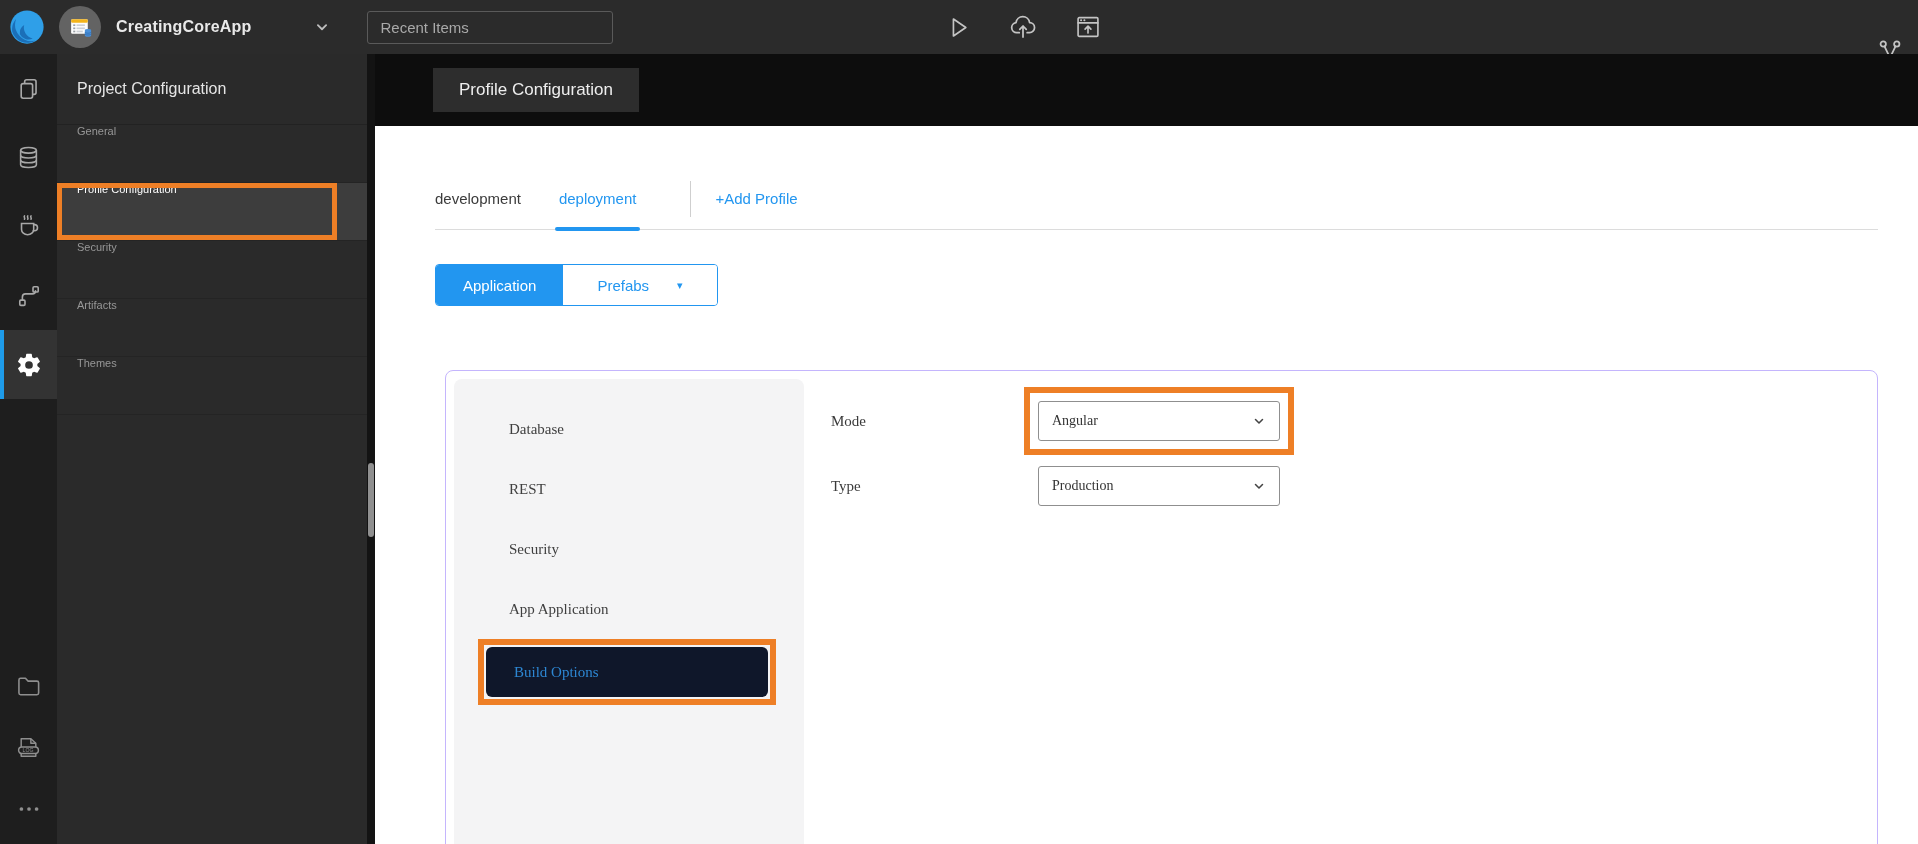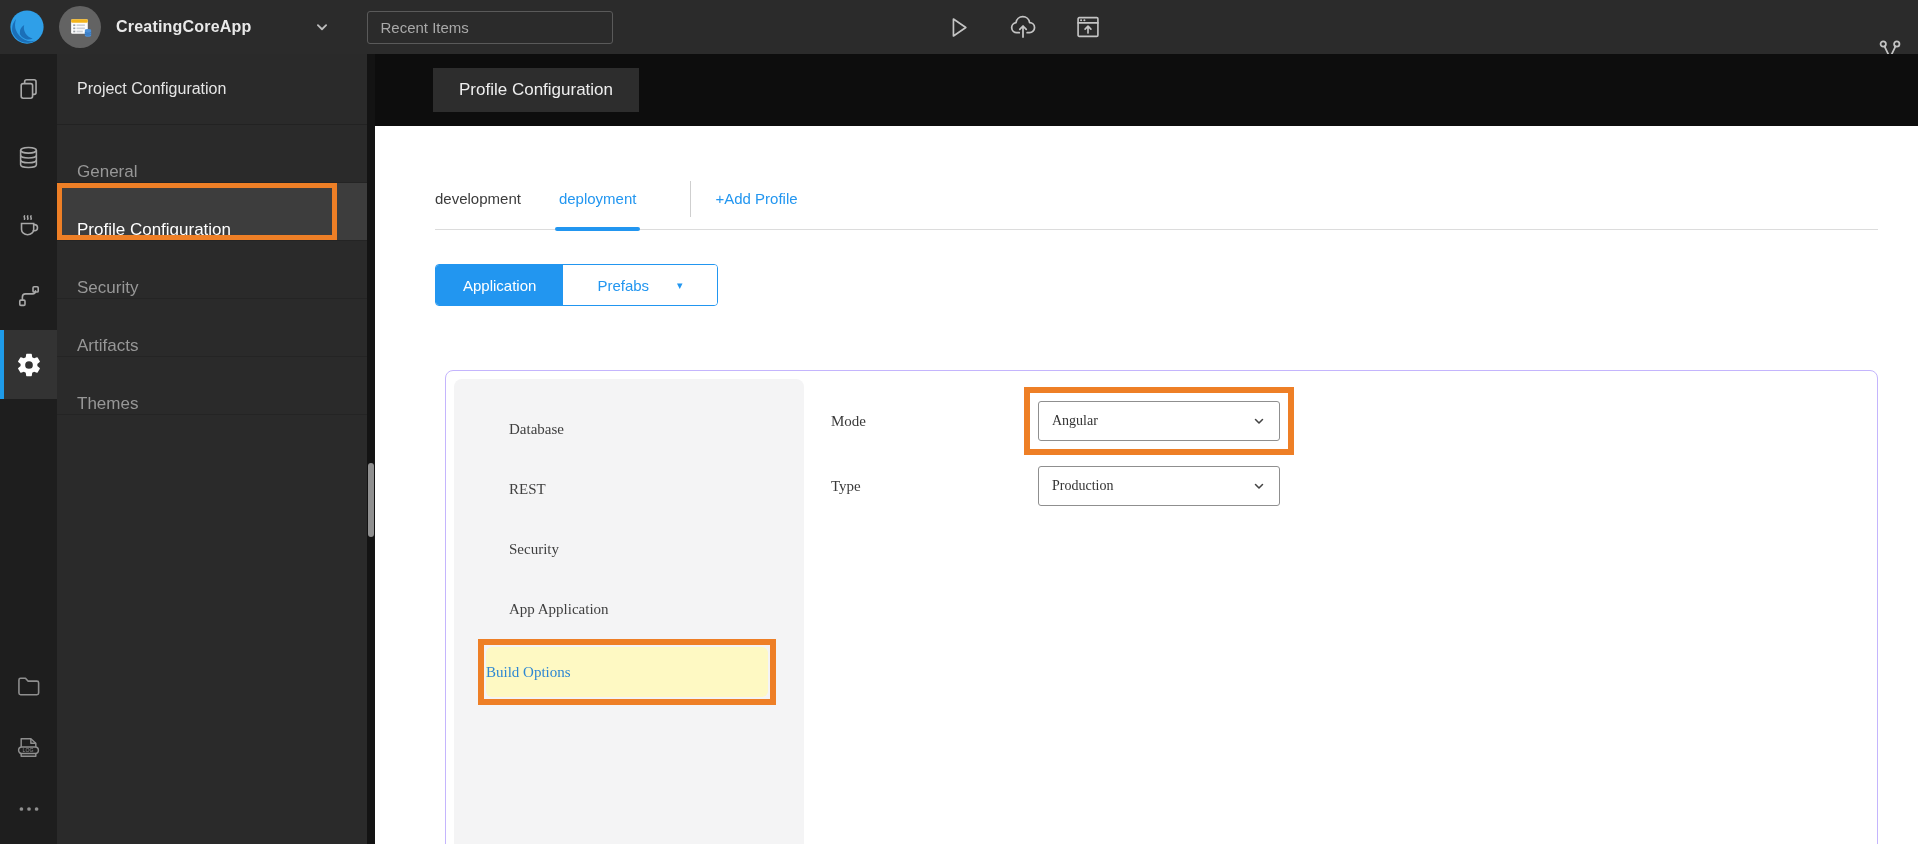--- a/index.html
+++ b/index.html
@@ -35,21 +35,21 @@
   
   .rail{width:57px;background:var(--rail);display:flex;flex-direction:column;flex:0 0 57px;}
   .rail-item{height:69px;display:flex;align-items:center;justify-content:center;color:#a8a8a8;cursor:pointer;}
   .rail-item.active{background:#333333;color:#ffffff;box-shadow:inset 4px 0 0 #1e9be9;}
   .rail-bottom{margin-top:auto;display:flex;flex-direction:column;padding-bottom:4px;}
   .rail-bottom .rail-item{height:62px;color:#8f8f8f;}
 
   
   .sidebar{width:310px;background:var(--sidebar);flex:0 0 310px;display:flex;flex-direction:column;}
   .sidebar-title{height:71px;display:flex;align-items:center;padding-left:20px;color:#e5e5e5;font-size:16px;border-bottom:1px solid #222;}
-  .side-item{height:58px;display:flex;align-items:flex-end;padding-left:20px;color:#979797;font-size:17px;border-bottom:1px solid #242424;cursor:pointer;position:relative;}
+  .side-item{height:58px;display:flex;align-items:flex-start;padding-left:20px;color:#979797;font-size:11px;border-bottom:1px solid #242424;cursor:pointer;position:relative;}
   .side-item.active{background:#3d3d3d;color:#ffffff;}
   .hl-side{position:absolute;top:0;bottom:0;left:0;right:30px;border:5px solid var(--highlight);pointer-events:none;}
 
   
   .divider-strip{width:8px;background:#131313;flex:0 0 8px;position:relative;}
   .scroll-thumb{position:absolute;left:1px;top:409px;width:6px;height:74px;background:#909090;border-radius:3px;cursor:pointer;}
 
   
   .main{flex:1;display:flex;flex-direction:column;min-width:0;}
   .main-header{height:72px;background:#0d0d0d;display:flex;align-items:center;flex:0 0 72px;}
@@ -70,21 +70,21 @@
   .seg{display:flex;align-items:center;font-size:15px;cursor:pointer;}
   .seg-app{background:var(--accent);color:#fff;padding:0 27px;font-weight:500;}
   .seg-prefabs{color:var(--accent);padding:0 34px;gap:28px;background:#fff;}
   .caret{font-size:11px;line-height:1;}
 
   
   .card{margin-top:64px;margin-left:10px;height:491px;border:1px solid #c4b5fd;border-radius:8px;display:flex;padding:8px;font-family:Liberation Serif, serif;}
   .settings-panel{width:350px;flex:0 0 350px;background:#f4f4f5;border-radius:8px;padding-top:20px;overflow:hidden;}
   .set-item{height:60px;display:flex;align-items:center;padding-left:55px;font-size:15px;color:#3f3f3f;cursor:pointer;}
   .build-wrap{margin:0 28px 0 24px;border:6px solid var(--highlight);padding:2px;height:66px;display:flex;align-items:stretch;}
-  .build-chip{flex:1;background:#fef9c3;border-radius:6px;display:flex;align-items:center;font-size:15px;color:#2d87d3;cursor:pointer;}
+  .build-chip{flex:1;background:#0f172a;border-radius:6px;display:flex;align-items:center;padding-left:28px;font-size:15px;color:#2d87d3;cursor:pointer;}
 
   
   .form-col{flex:1;padding:8px 0 0 27px;}
   .form-row{display:flex;align-items:center;}
   .form-label{width:207px;font-size:15px;color:#3a3a3a;font-weight:500;}
   .form-row.mode .form-label{width:193px;}
   .sel{width:242px;height:40px;border:1px solid #8f8f8f;border-radius:3px;background:#fff;display:flex;align-items:center;justify-content:space-between;padding:0 13px;font-size:14px;color:#333;cursor:pointer;}
   .mode-hl{border:6px solid var(--highlight);padding:8px;display:inline-block;}
   .form-row.type{margin-top:11px;}
   svg{display:block;}

